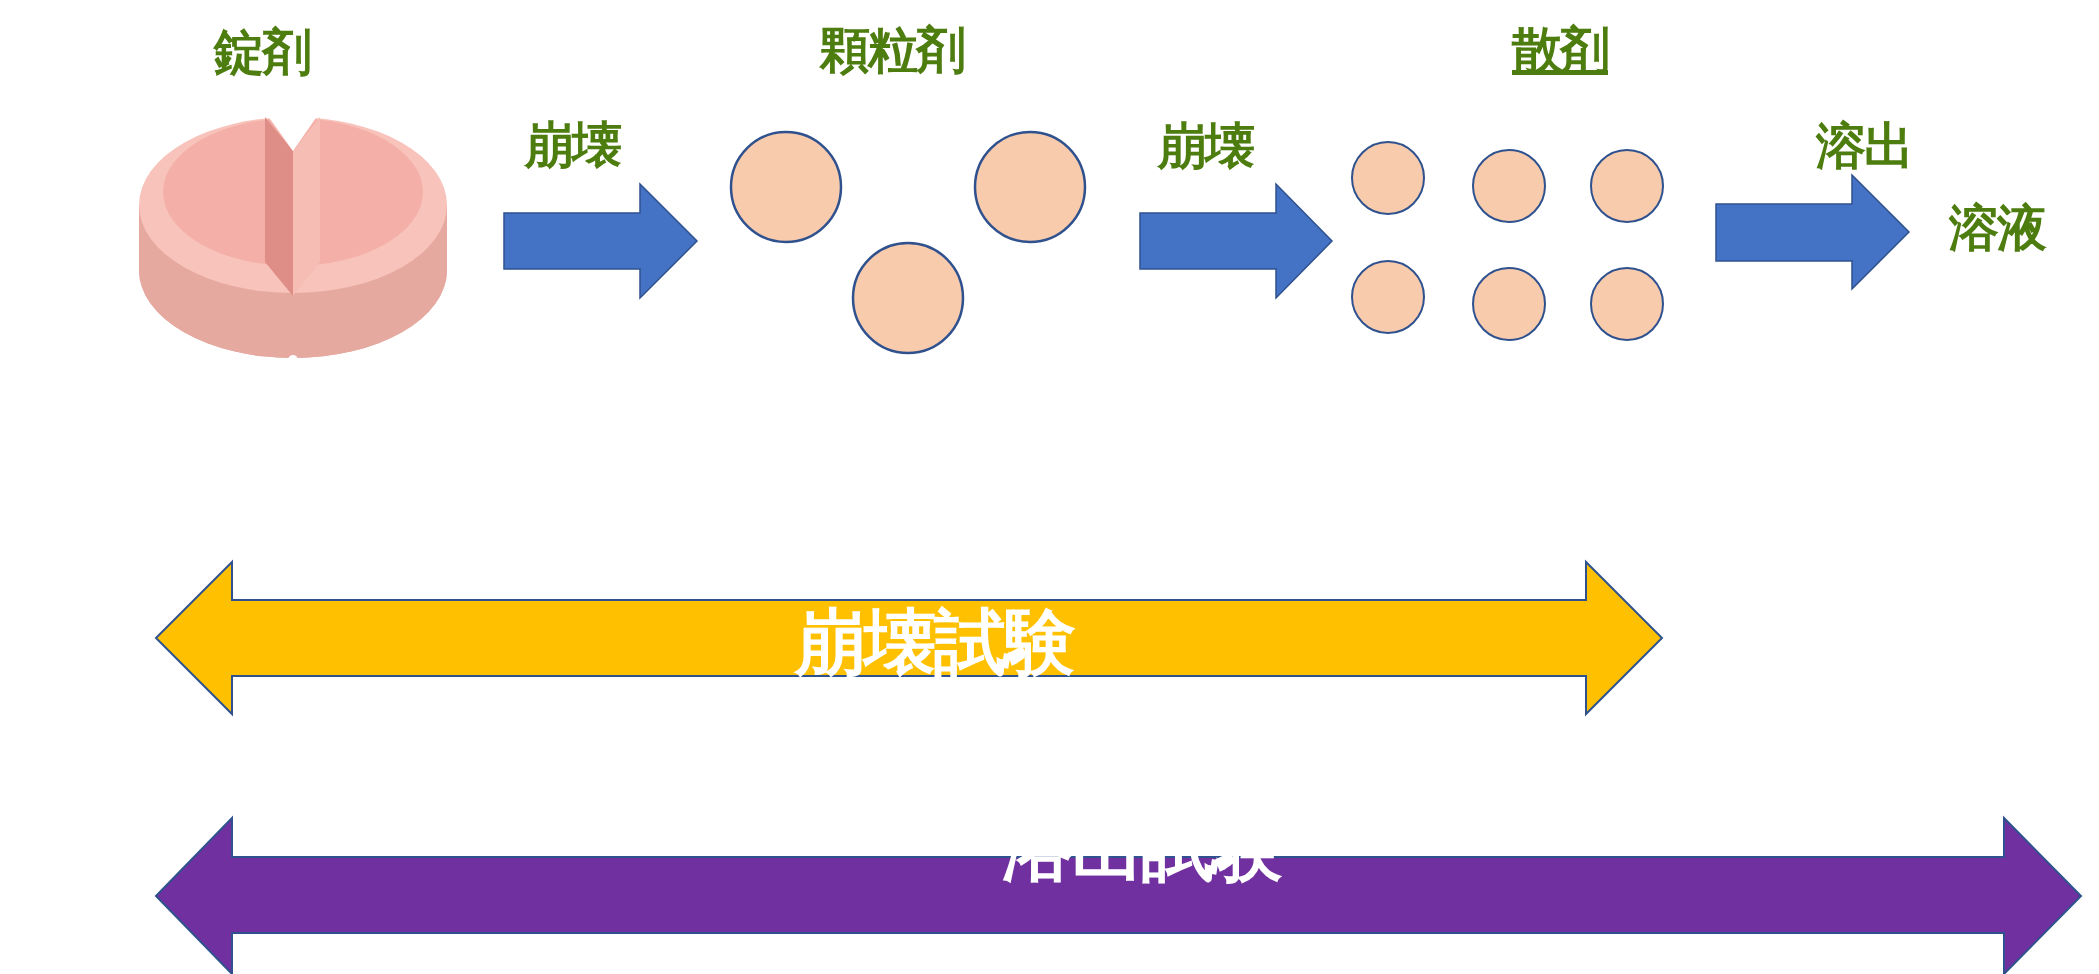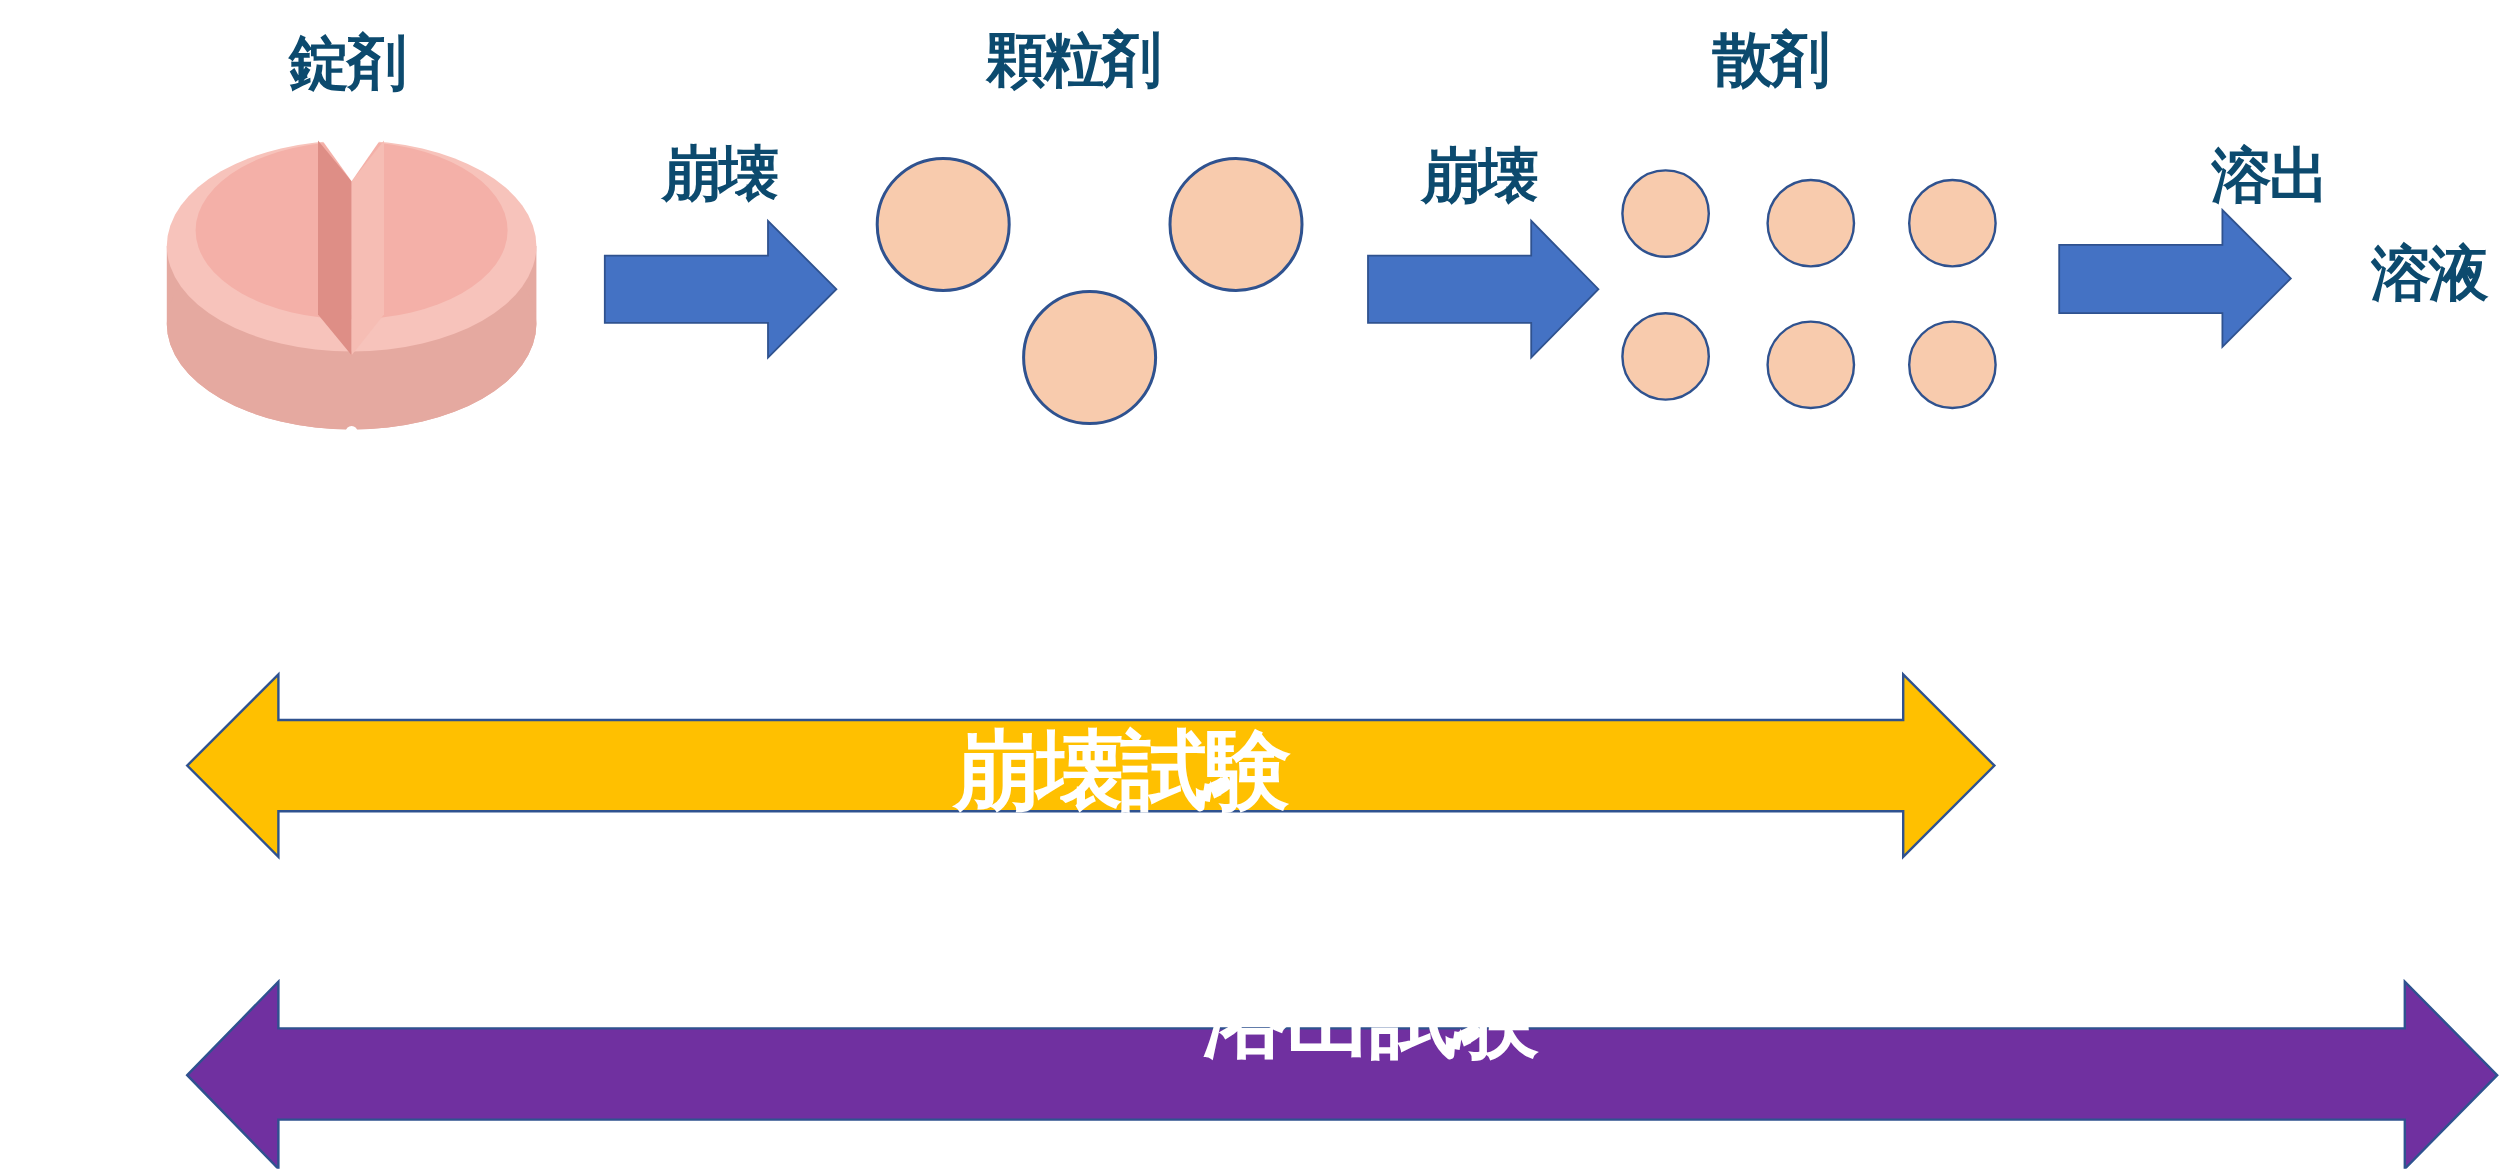--- a/index.html
+++ b/index.html
@@ -1,20 +1,20 @@
 <!DOCTYPE html>
 <html><head>
 <meta charset="utf-8">
 <style>
   html, body { margin: 0; padding: 0; background: #ffffff; }
   body { width: 2099px; height: 974px; position: relative; overflow: hidden;
          font-family: "DejaVu Sans", "Liberation Sans", sans-serif; }
   #canvas { position: absolute; left: 0; top: 0; }
-  .lbl { position: absolute; font-weight: bold; color: #0c4a6e; font-size: 50px;
-         line-height: 1; white-space: nowrap; letter-spacing: -2px; margin-left: 27px; }
+  .lbl { position: absolute; font-weight: bold; color: #4d7c0f; font-size: 50px;
+         line-height: 1; white-space: nowrap; letter-spacing: -2px; }
   .band-lbl { position: absolute; font-weight: bold; color: #ffffff; font-size: 72px;
               line-height: 1; white-space: nowrap; letter-spacing: -2px; }
 </style>
 </head>
 <body>
 
 <svg id="canvas" width="2099" height="974" viewBox="0 0 2099 974">
 
   <g>
 
@@ -51,22 +51,22 @@
     <circle cx="1388" cy="297" r="36" fill="#F8CBAD" stroke="#2F528F" stroke-width="2"></circle>
     <circle cx="1509" cy="304" r="36" fill="#F8CBAD" stroke="#2F528F" stroke-width="2"></circle>
     <circle cx="1627" cy="304" r="36" fill="#F8CBAD" stroke="#2F528F" stroke-width="2"></circle>
   </g>
 
   <polygon points="156,638 232,562 232,600 1586,600 1586,562 1662,638 1586,714 1586,676 232,676 232,714" fill="#FFC000" stroke="#2F528F" stroke-width="2"></polygon>
   <polygon points="156,896 232,818 232,857 2004,857 2004,818 2081,896 2004,974 2004,933 232,933 232,974" fill="#7030A0" stroke="#2F528F" stroke-width="2"></polygon>
 </svg>
 
 <div class="lbl" style="left:214px; top:27px;">錠剤</div>
-<div class="lbl" style="left:795px; top:25px;">顆粒剤</div>
-<div class="lbl" style="left:1400px; top:25px;">散剤</div>
+<div class="lbl" style="left:820px; top:25px;">顆粒剤</div>
+<div class="lbl" style="left:1512px; top:25px;text-decoration:underline;">散剤</div>
 
 <div class="lbl" style="left:524px; top:120px;">崩壊</div>
 <div class="lbl" style="left:1157px; top:121px;">崩壊</div>
 <div class="lbl" style="left:1816px; top:121px;">溶出</div>
 
 <div class="lbl" style="left:1949px; top:203px;">溶液</div>
 
 <div class="band-lbl" style="left:794px; top:606px;">崩壊試験</div>
 <div class="band-lbl" style="left:1002px; top:812px;">溶出試験</div>
 

